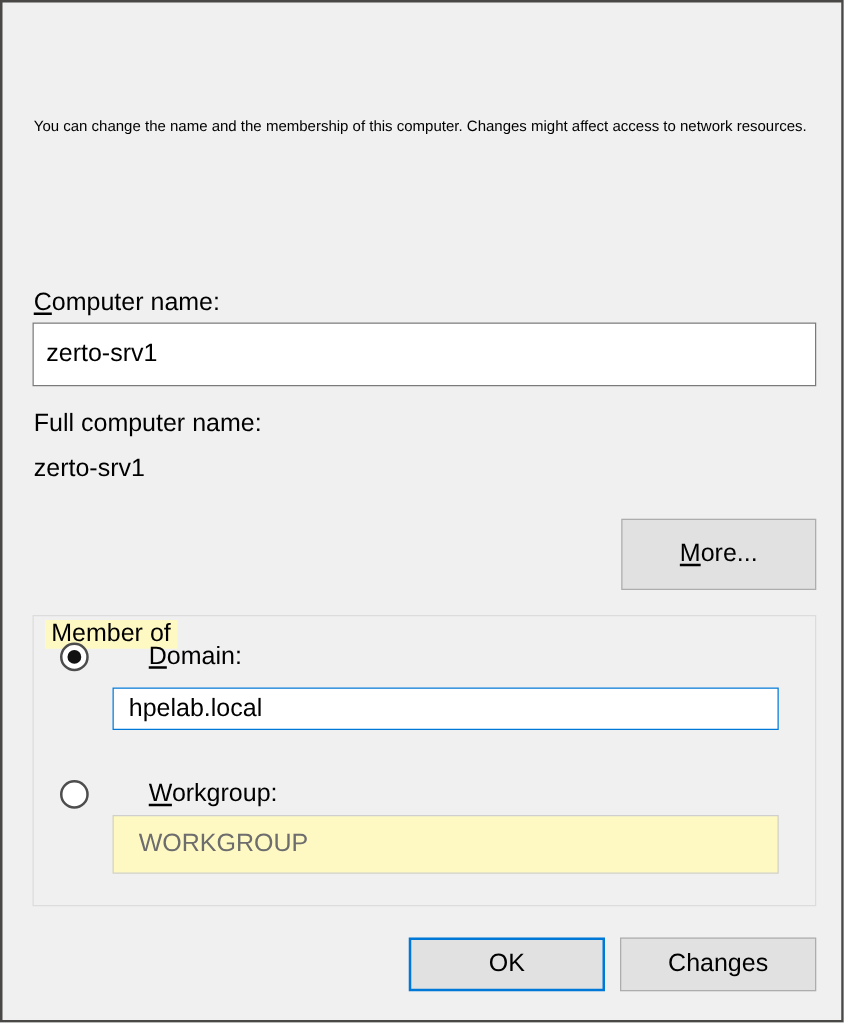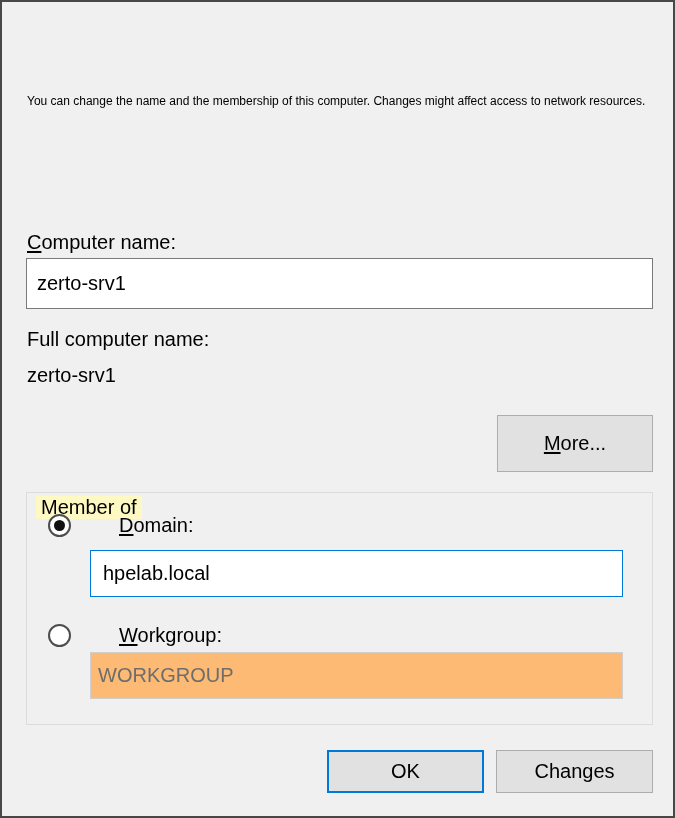--- a/index.html
+++ b/index.html
@@ -70,24 +70,24 @@
   .radio{
     width:23px;height:23px;border-radius:50%;
     border:2px solid #4d4d4d;background:#fff;
     margin-right:10px;position:relative;cursor:pointer;flex:0 0 auto;
   }
   .radio.selected::after{
     content:"";position:absolute;left:4px;top:4px;width:11px;height:11px;
     border-radius:50%;background:#111;
   }
   .radio-label{font-size:20px;cursor:pointer;margin-left:38px;}
-  #domain-input{left:88px;top:548px;width:533px;height:47px;border:1px solid #0078d7;padding-left:12px;}
+  #domain-input{left:88px;top:548px;width:533px;height:34px;border:1px solid #0078d7;padding-left:12px;}
   #workgroup-input{
     left:88px;top:650px;width:533px;height:47px;
-    background:#fdba74;border:1px solid #cfcfcf;color:#6d6d6d;padding-left:7px;
+    background:#fef9c3;border:1px solid #cfcfcf;color:#6d6d6d;padding-left:20px;
   }
 </style>
 </head>
 <body>
 
 <div class="dialog">
 
 
   <div class="desc">You can change the name and the membership of this computer. Changes might affect access to network resources.</div>
 

